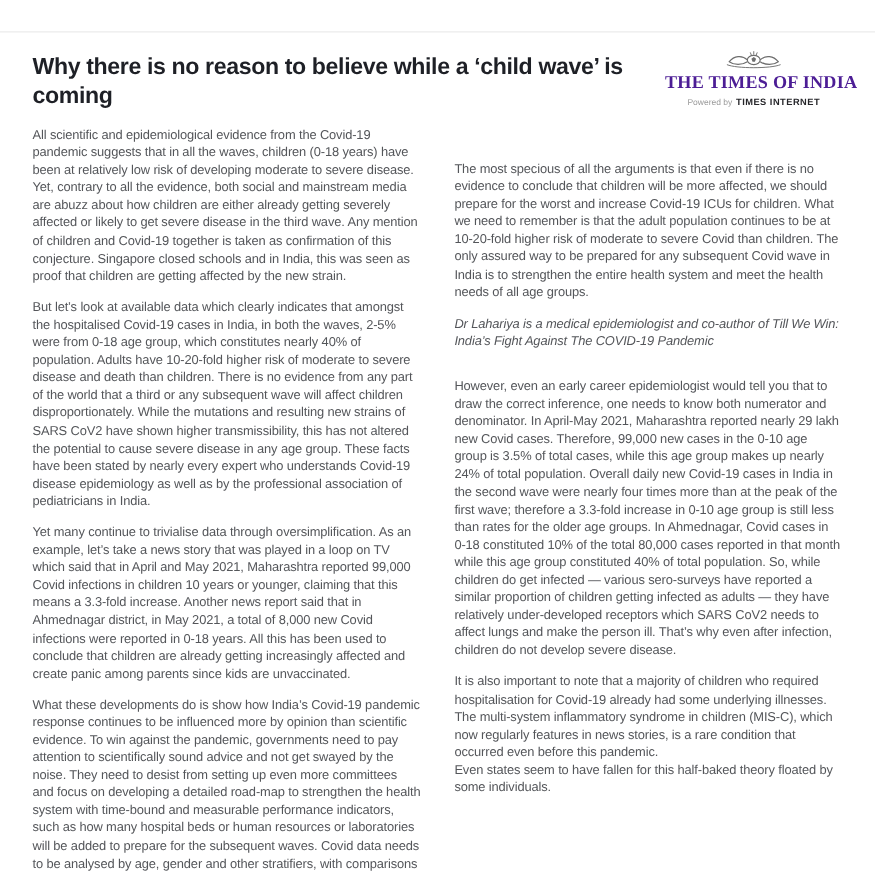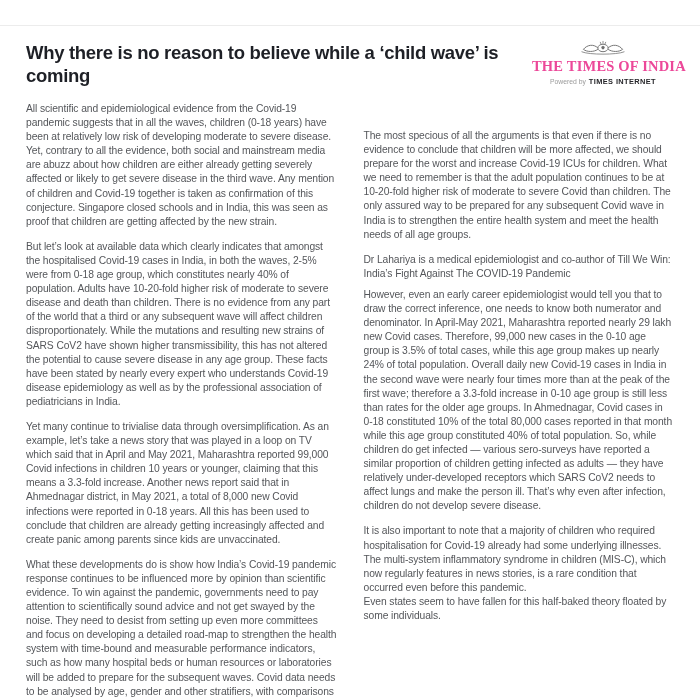--- a/index.html
+++ b/index.html
@@ -42,21 +42,21 @@
   .brand .crest {
     display: block;
     margin: 0 auto 2px auto;
     width: 56px; height: 17px;
   }
   .brand .wordmark {
     font-family: "Liberation Serif", "DejaVu Serif", serif;
     font-weight: 700;
     font-size: 14.5px;
     letter-spacing: 0.2px;
-    color: #ec4899;
+    color: #4c1d95;
     white-space: nowrap;
   }
   .brand .powered {
     margin-top: 2px;
     font-size: 6.8px;
     color: #9a9a9a;
     white-space: nowrap;
   }
   .brand .powered .pb-brand {
     color: #26262a;
@@ -80,21 +80,22 @@
   .col-right { padding-top: 27px; }
   .col p {
     font-size: 10.3px;
     line-height: 14.1px;
     letter-spacing: -0.1px;
     margin-bottom: 11px;
     white-space: pre-line;
     color: #54565a;
   }
   .col p.byline {
-    margin-bottom: 7px;
+    font-style: italic;
+    margin-bottom: 22px;
   }
 </style>
 </head>
 <body>
 
 <div class="top-rule"></div>
 
 <div class="header">
   <h1 class="title">Why there is no reason to believe while a ‘child wave’ is
 coming</h1>

